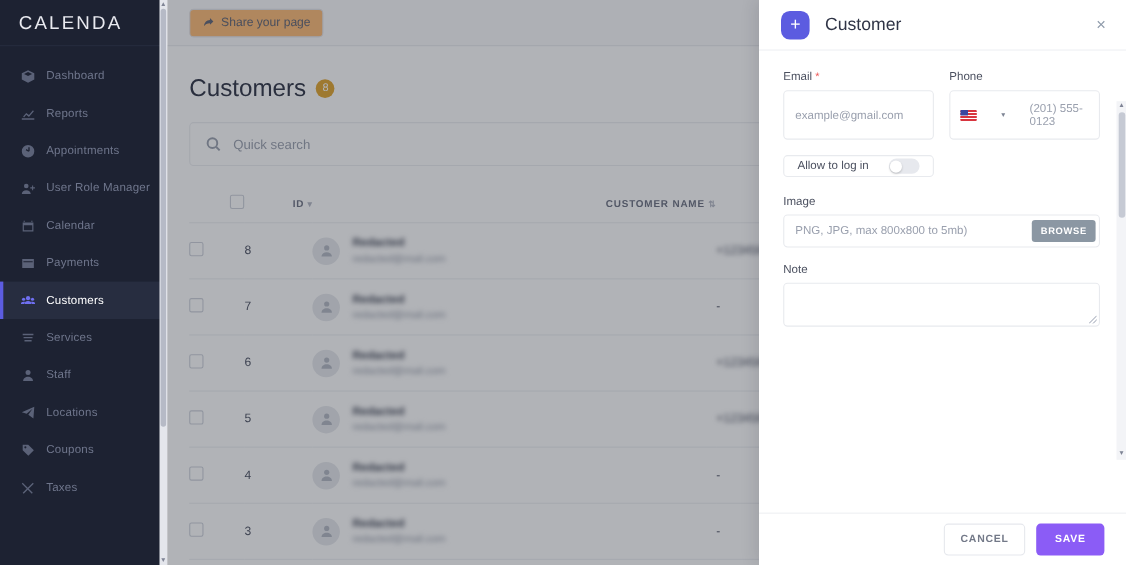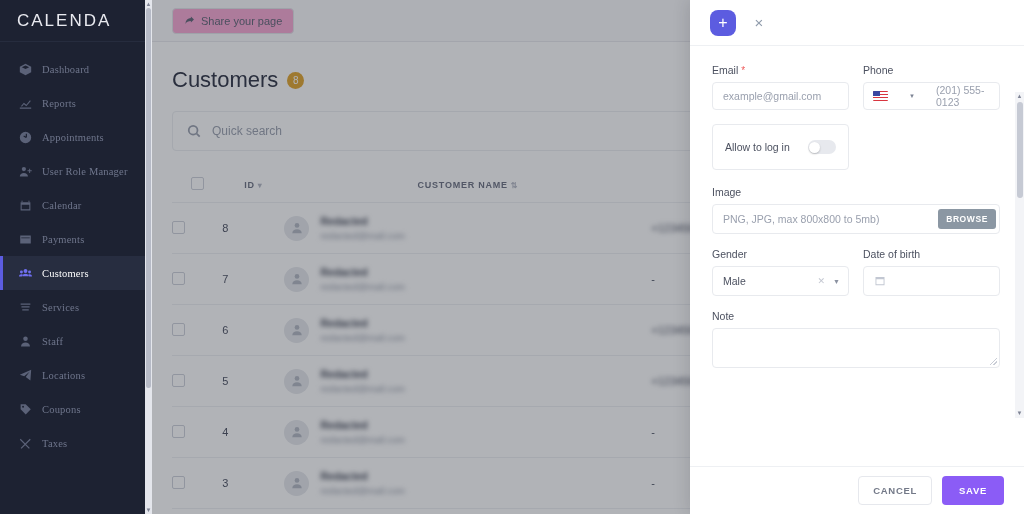--- a/index.html
+++ b/index.html
@@ -30,21 +30,20 @@
   }
   .nav-item .ico {
     width: 16px; height: 14px; display: inline-flex;
     align-items: center; justify-content: center;
     margin-right: 9px; flex: 0 0 16px;
   }
   .nav-item .ico svg { width: 13px; height: 13px; display: block; }
   .nav-item .lbl {
     font-size: 10.5px; color: #6f768c; white-space: nowrap;
     letter-spacing: .2px;
-    font-family: Liberation Serif, serif;
   }
   .nav-item.active { background: #272d40; }
   .nav-item.active::before {
     content: ""; position: absolute; left: 0; top: 0; bottom: 0;
     width: 3px; background: #5c5ce0;
   }
   .nav-item.active .lbl { color: #ffffff; }
   .nav-item.active .ico svg { fill: #6f6ff0; }
   .nav-item .ico svg { fill: #5b6278; }
 
@@ -66,21 +65,21 @@
   .main {
     flex: 1; height: 514px; position: relative;
     background: #ffffff; overflow: hidden;
   }
   .topbar {
     height: 42px; background: #fbfbfc; border-bottom: 1px solid #e9eaee;
     display: flex; align-items: center; padding-left: 20px;
   }
   .share-btn {
     display: inline-flex; align-items: center; gap: 6px;
-    border: 1px solid #e3e4ea; background: #f9a8d4;
+    border: 1px solid #e3e4ea; background: #fdba74;
     border-radius: 4px; padding: 6px 11px;
     font-size: 11px; color: #5e6374; cursor: pointer;
   }
   .share-btn svg { width: 11px; height: 11px; fill: #5e6374; }
 
   .content { padding: 0 0 0 20px; }
   .page-title-row {
     display: flex; align-items: center; gap: 9px;
     padding: 25px 0 18px 0;
   }
@@ -94,21 +93,21 @@
     height: 40px; border: 1px solid #eceef1; border-radius: 4px;
     background: #fff; display: flex; align-items: center;
     padding: 0 14px; gap: 11px; margin-right: 20px;
   }
   .searchbar svg { width: 14px; height: 14px; stroke: #9aa0ae; fill: none; stroke-width: 2; }
   .searchbar .ph { font-size: 12px; color: #9aa0ae; }
 
   table.customers { width: 100%; border-collapse: collapse; margin-top: 18px; }
   table.customers thead th {
     font-size: 9px; color: #6b7081; letter-spacing: .75px;
-    font-weight: 700; text-align: center; padding: 8px 0 10px 0;
+    font-weight: 700; text-align: right; padding: 8px 0 10px 0;
     white-space: nowrap;
   }
   table.customers thead th .sort { color: #b4b8c4; font-size: 8px; margin-left: 3px; }
   .chk {
     width: 13px; height: 13px; border: 1px solid #cdd1da;
     border-radius: 2px; display: inline-block; background: #fff;
   }
   table.customers tbody td {
     border-top: 1px solid #eef0f3; padding: 12px 0;
     font-size: 11px; color: #4a4f60; vertical-align: middle;
@@ -169,21 +168,21 @@
   .panel-body {
     flex: 1; overflow: hidden; position: relative;
     padding: 18px 24px 8px 22px;
   }
   .field { margin-bottom: 14px; }
   .field-label {
     font-size: 10.5px; color: #4c5160; margin-bottom: 6px; display: block;
   }
   .req { color: #ee5a5a; font-size: 10px; }
   .input {
-    width: 100%; height: 28px; border: 1px solid #e8eaee;
+    width: 100%; height: 45px; border: 1px solid #e8eaee;
     border-radius: 4px; background: #fff; font-size: 10.5px;
     color: #9aa0ae; display: flex; align-items: center; padding: 0 10px;
   }
   .input.tall { height: 30px; }
   .row2 { display: flex; gap: 14px; }
   .row2 > .field { flex: 1; margin-bottom: 14px; }
 
   .phone-input { display: flex; align-items: center; gap: 21px; padding: 0 9px; }
   .flag {
     width: 15px; height: 10px; border-radius: 1px; flex: 0 0 15px;
@@ -195,21 +194,21 @@
   .flag::after {
     content: ""; position: absolute; left: 0; top: 0;
     width: 7px; height: 5px; background: #3b47a0;
   }
   .caret-sm { font-size: 6px; color: #7d8494; }
   .phone-ph { font-size: 10.5px; color: #9aa0ae; }
 
   .toggle-box {
     display: inline-flex; align-items: center; gap: 18px;
     border: 1px solid #e8eaee; border-radius: 4px;
-    padding: 15px 12px; margin-bottom: 16px;
+    padding: 2px 12px; margin-bottom: 16px;
   }
   .toggle-label { font-size: 10.5px; color: #4c5160; }
   .switch {
     width: 28px; height: 14px; border-radius: 8px;
     background: #e7e9ee; position: relative; cursor: pointer;
   }
   .switch .knob {
     position: absolute; left: 1.5px; top: 1.5px;
     width: 11px; height: 11px; border-radius: 50%;
     background: #ffffff; box-shadow: 0 1px 2px rgba(0,0,0,.22);
@@ -591,20 +590,21 @@
       </table>
     </div>
 
     <div class="dim"></div>
   </div>
 
   <section class="panel">
 
     <div class="panel-head">
       <span class="plus-badge">+</span>
+      <span class="panel-title">Customer</span>
       <span class="close-x">×</span>
     </div>
 
     <div class="panel-body">
 
 
       <div class="row2">
         <div class="field">
           <label class="field-label">
             <span>Email</span>
@@ -630,38 +630,20 @@
       </div>
 
       <div class="field">
         <label class="field-label">Image</label>
         <div class="image-input">
           <span class="image-ph">PNG, JPG, max 800x800 to 5mb)</span>
           <span class="browse-btn">BROWSE</span>
         </div>
       </div>
 
-      <div class="row2">
-        <div class="field">
-          <label class="field-label">Gender</label>
-          <div class="select-input">
-            <span class="select-val">Male</span>
-            <span class="sel-clear">✕</span>
-            <span class="sel-caret">▼</span>
-          </div>
-        </div>
-        <div class="field">
-          <label class="field-label">Date of birth</label>
-          <div class="dob-input">
-            <svg viewBox="0 0 16 16">
-                <path d="M2 2.5h12v11H2v-11zm1.2 3v6.8h9.6V5.5H3.2z"></path>
-              </svg>
-          </div>
-        </div>
-      </div>
 
       <div class="field">
         <label class="field-label">Note</label>
         <div class="note-area"></div>
       </div>
 
       <div class="panel-scroll">
         <span class="arr up">▲</span>
         <div class="thumb"></div>
         <span class="arr dn">▼</span>

